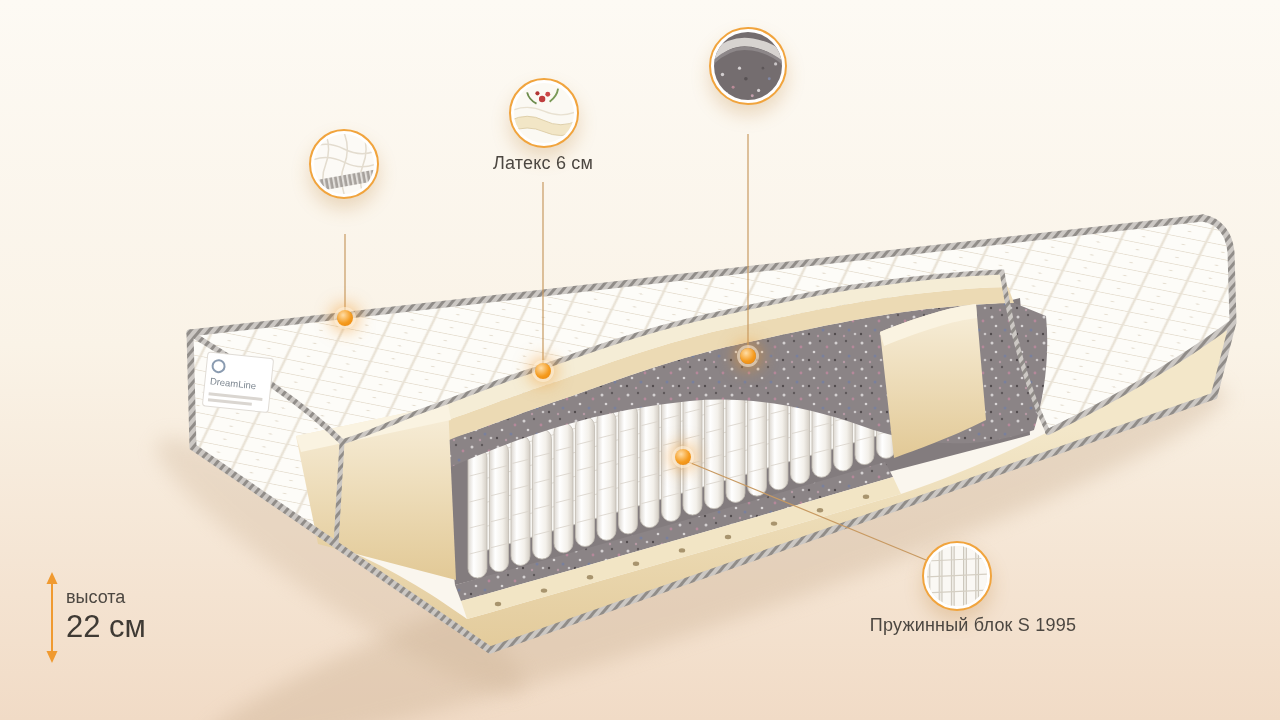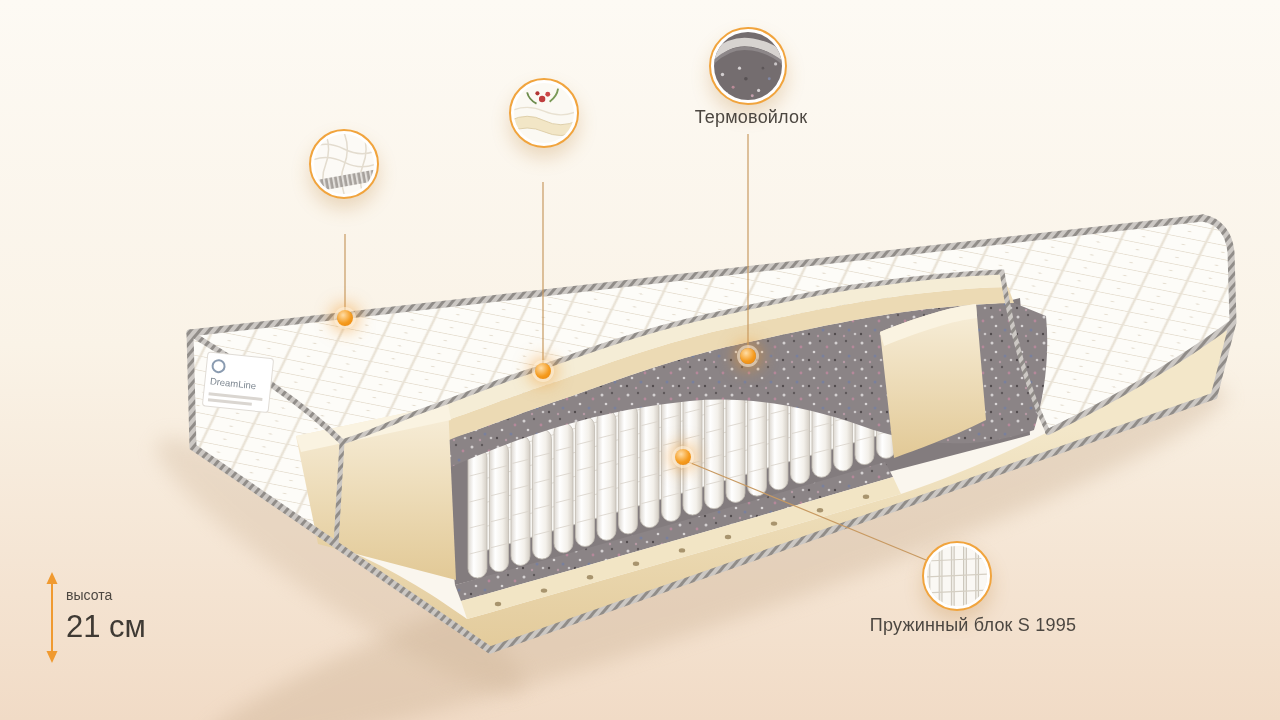--- a/index.html
+++ b/index.html
@@ -22,21 +22,21 @@
   #ico-felt{left:709px;top:27px;}
   #ico-springs{left:922px;top:541px;}
   #lbl-cover{left:250px;top:207px;width:200px;}
   #lbl-latex{left:443px;top:153px;width:200px;}
   #lbl-felt{left:651px;top:107px;width:200px;}
   #lbl-springs{left:798px;top:615px;width:350px;}
   #dot-cover{left:337px;top:310px;}
   #dot-latex{left:535px;top:363px;}
   #dot-felt{left:740px;top:348px;}
   #dot-springs{left:675px;top:449px;}
-  #height-label{position:absolute;left:66px;top:587px;font-size:14px;color:#4c4741;}
+  #height-label{position:absolute;left:66px;top:587px;font-size:18px;color:#4c4741;}
   #height-value{position:absolute;left:66px;top:609px;font-size:31px;color:#3f3a34;}
 </style>
 </head>
 <body>
 
 <div id="stage">
 
   <svg id="mattress-svg" width="1280" height="720" viewBox="0 0 1280 720">
     <defs>
       <pattern id="quilt" width="46" height="46" patternUnits="userSpaceOnUse" patternTransform="matrix(0.994,-0.113,0.72,0.45,190,333)">
@@ -662,23 +662,23 @@
         </g>
         <g stroke="#d5cfc3" stroke-width="1.2">
           <line x1="0" y1="16" x2="64" y2="13"></line>
           <line x1="0" y1="33" x2="64" y2="30"></line>
           <line x1="0" y1="50" x2="64" y2="47"></line>
         </g>
       </svg>
     </div>
   </div>
 
-  <div class="callout-label" id="lbl-felt">Термовойлок</div>
+  <div class="callout-label" id="lbl-latex">Латекс 6 см</div>
   <div class="callout-label" id="lbl-springs">Пружинный блок S 1995</div>
 
   <div class="hotspot" id="dot-cover"></div>
   <div class="hotspot" id="dot-latex"></div>
   <div class="hotspot" id="dot-felt"></div>
   <div class="hotspot" id="dot-springs"></div>
 
   <div id="height-label">высота</div>
-  <div id="height-value">21 см</div>
+  <div id="height-value">22 см</div>
 </div>
 
 </body></html>

